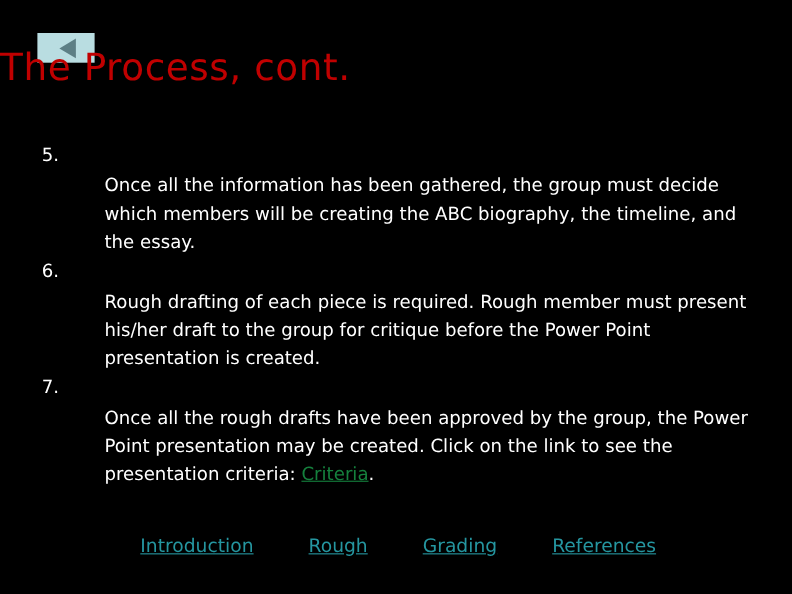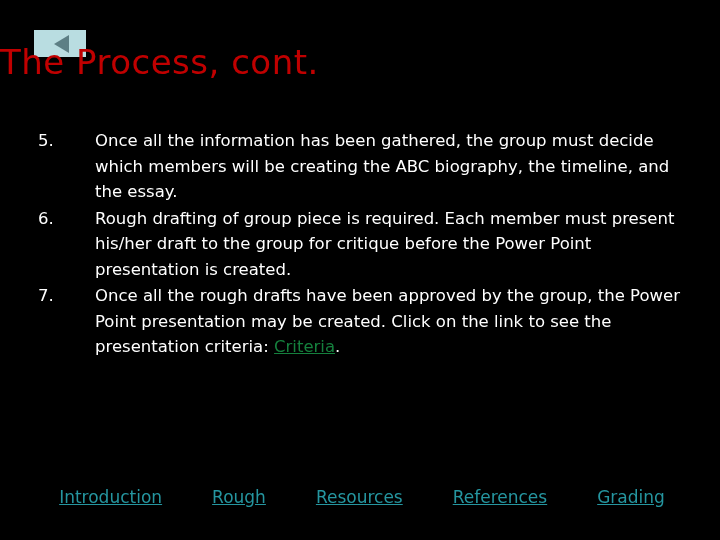--- a/index.html
+++ b/index.html
@@ -73,20 +73,21 @@
     line-height: 25.5px;
     margin-bottom: 1px;
   }
   .list-num {
     width: 57px;
     flex: 0 0 57px;
     color: #ffffff;
   }
   .list-text {
     flex: 1 1 auto;
+    margin-top: 28px;
   }
   .inline-link {
     color: #15803d;
     text-decoration: underline;
   }
 
   
   #bottom-nav {
     position: absolute;
     left: 0;
@@ -122,31 +123,30 @@
 
   <div id="body-list">
 
     <div class="list-item">
       <div class="list-num">5.</div>
       <div class="list-text">Once all the information has been gathered, the group must decide which members will be creating the ABC biography, the timeline, and the essay.</div>
     </div>
 
     <div class="list-item">
       <div class="list-num">6.</div>
-      <div class="list-text">Rough drafting of group piece is required. Each member must present his/her draft to the group for critique before the Power Point presentation is created.</div>
+      <div class="list-text">Rough drafting of each piece is required. Rough member must present his/her draft to the group for critique before the Power Point presentation is created.</div>
     </div>
 
     <div class="list-item">
       <div class="list-num">7.</div>
       <div class="list-text"><span>Once all the rough drafts have been approved by the group, the Power Point presentation may be created. Click on the link to see the presentation criteria: </span><a class="inline-link" href="#">Criteria</a><span>.</span></div>
     </div>
 
   </div>
 
   <div id="bottom-nav">
     <a class="nav-link" href="#">Introduction</a>
     <a class="nav-link" href="#">Rough </a>
-    <a class="nav-link" href="#">Resources</a>
+    <a class="nav-link" href="#">Grading</a>
     <a class="nav-link" href="#">References</a>
-    <a class="nav-link" href="#">Grading</a>
   </div>
 
 </div>
 
 </body></html>

